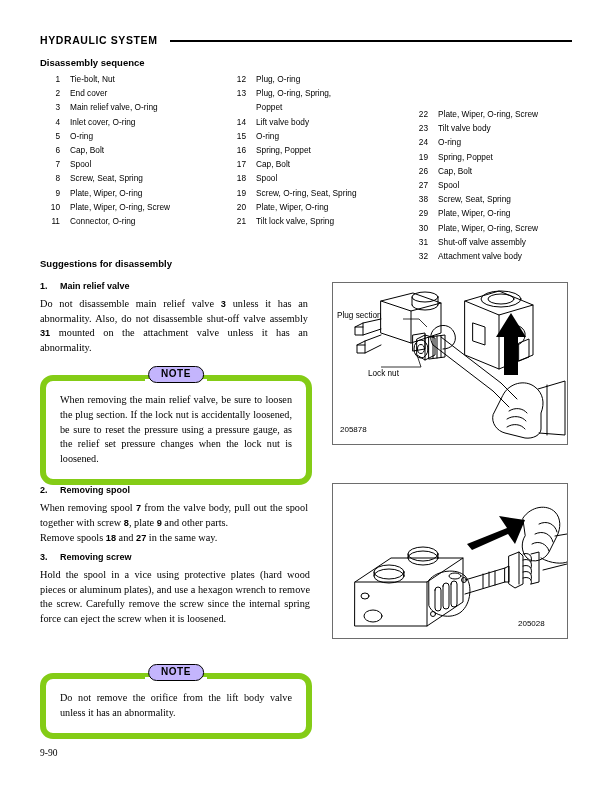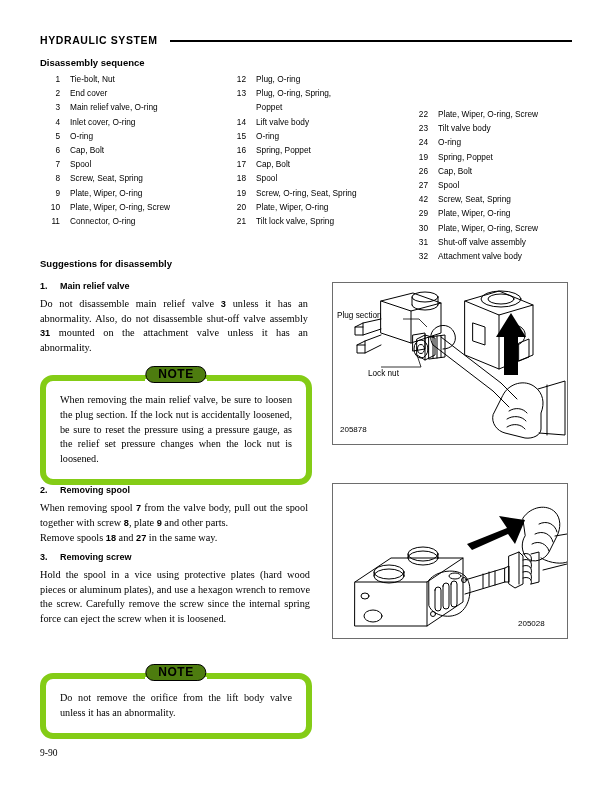--- a/index.html
+++ b/index.html
@@ -138,26 +138,26 @@
   }
   #note-1 { left: 40px; top: 366px; }
   #note-2 { left: 40px; top: 664px; }
 
   .note-badge {
     position: absolute;
     left: 50%;
     transform: translateX(-50%);
     top: 0;
     z-index: 3;
-    background: #4d7c0f;
+    background: #c4b5fd;
     border: 1px solid #000;
     border-radius: 9px;
     padding: 1px 12px 2px 12px;
     font-family: "Liberation Sans", sans-serif;
-    font-size: 12px;
+    font-size: 10px;
     font-weight: bold;
     letter-spacing: 0.5px;
     line-height: 12px;
   }
   .note-box {
     position: relative;
     margin-top: 9px;
     border: 6px solid #84cc16;
     border-radius: 13px;
     padding: 12px 14px 12px 14px;
@@ -348,21 +348,21 @@
         </div>
       <div class="part-row">
           <span class="part-num">26</span>
           <span class="part-label">Cap, Bolt</span>
         </div>
       <div class="part-row">
           <span class="part-num">27</span>
           <span class="part-label">Spool</span>
         </div>
       <div class="part-row">
-          <span class="part-num">42</span>
+          <span class="part-num">38</span>
           <span class="part-label">Screw, Seat, Spring</span>
         </div>
       <div class="part-row">
           <span class="part-num">29</span>
           <span class="part-label">Plate, Wiper, O-ring</span>
         </div>
       <div class="part-row">
           <span class="part-num">30</span>
           <span class="part-label">Plate, Wiper, O-ring, Screw</span>
         </div>

